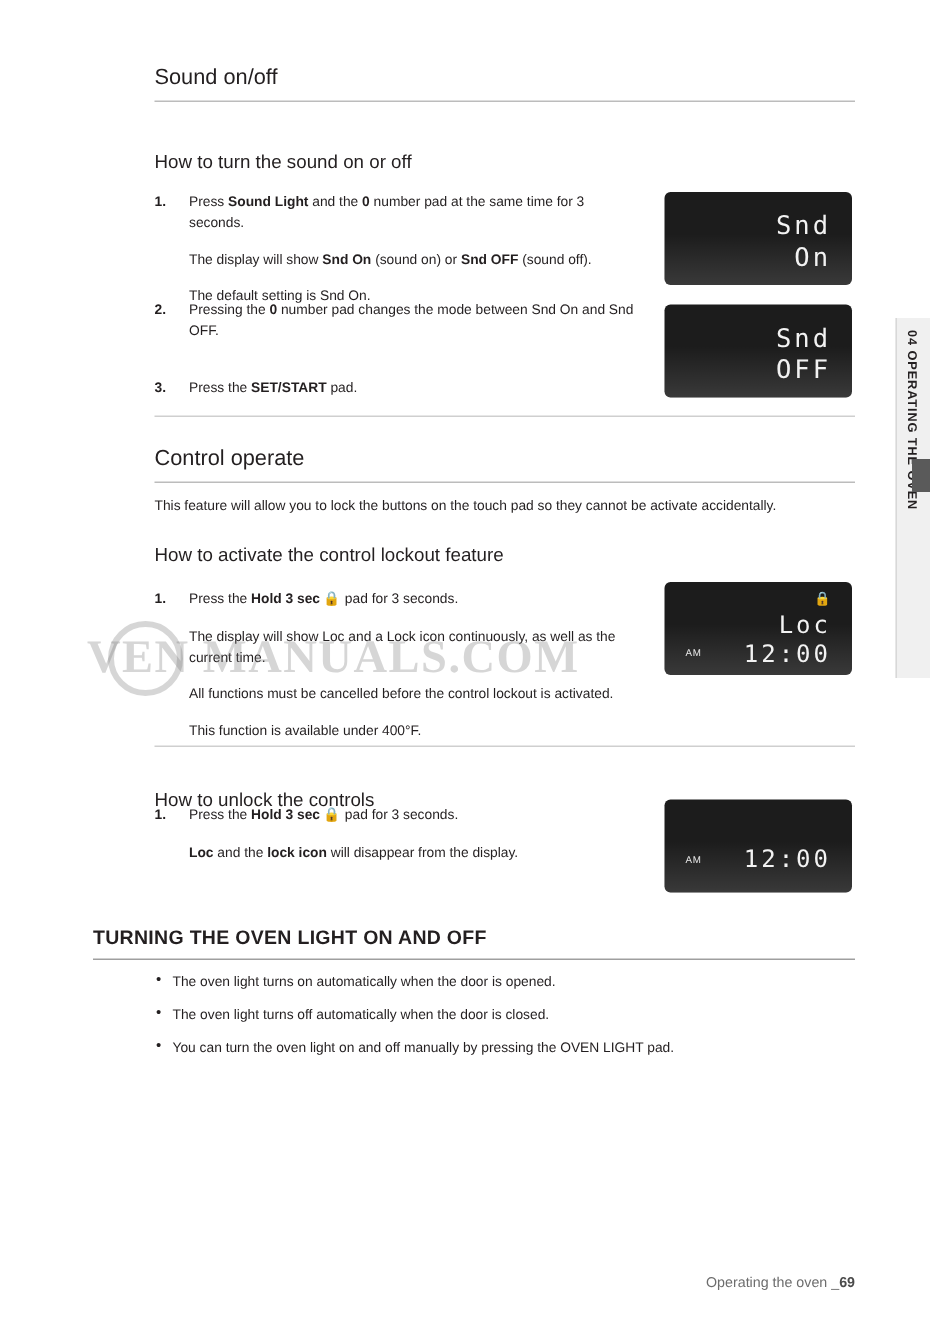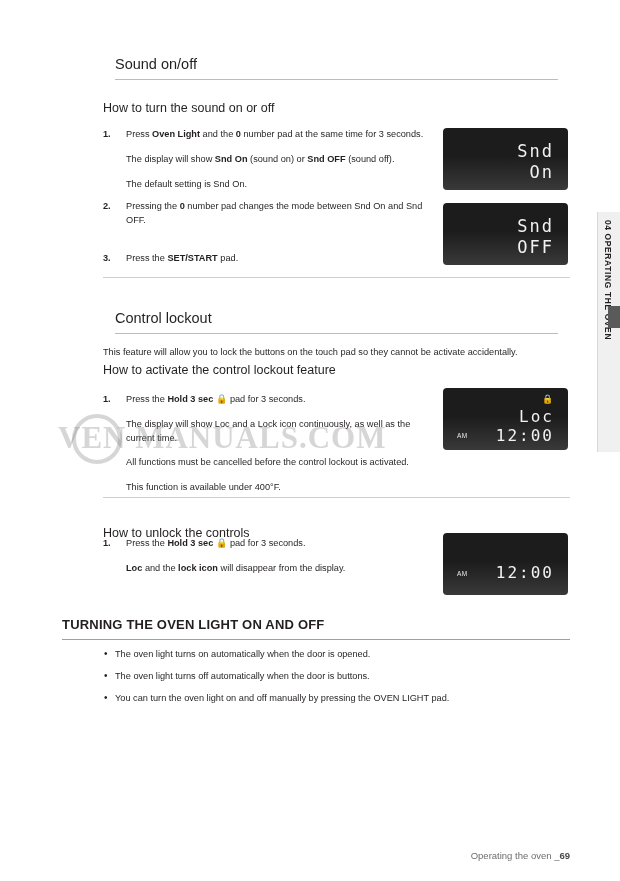--- a/index.html
+++ b/index.html
@@ -62,21 +62,21 @@
   
   .content {
     position: absolute;
     left: 103px;
     top: 44px;
     width: 467px;
   }
   h2.sec-title {
     font-size: 14.5px;
     font-weight: normal;
-    margin: 12px;
+    margin: 0;
     padding: 0 0 7px 0;
     border-bottom: 1px solid #bcbcbc;
     color: #231f20;
   }
   h3.sub-title {
     font-size: 12.5px;
     font-weight: normal;
     margin: 0;
     padding: 0;
     color: #231f20;
@@ -246,21 +246,21 @@
 
   <div class="content" style="top:44px;">
     <h2 class="sec-title">Sound on/off</h2>
   </div>
 
   <h3 class="sub-title" style="position:absolute;left:103px;top:101px;width:467px;">How to turn the sound on or off</h3>
 
   <div class="step" style="position:absolute;left:103px;top:128px;width:325px;">
     <span class="step-num">1.</span>
     <div class="step-body">
-      <div class="line">Press <b>Oven Light</b> and the <b>0</b> number pad at the same time for 3 seconds.</div>
+      <div class="line">Press <b>Sound Light</b> and the <b>0</b> number pad at the same time for 3 seconds.</div>
       <div class="line">The display will show <b>Snd On</b> (sound on) or <b>Snd OFF</b> (sound off).</div>
       <div class="line">The default setting is Snd On.</div>
     </div>
   </div>
 
   <div class="step" style="position:absolute;left:103px;top:200px;width:325px;">
     <span class="step-num">2.</span>
     <div class="step-body">
       <div class="line">Pressing the <b>0</b> number pad changes the mode between Snd On and Snd OFF.</div>
     </div>
@@ -281,21 +281,21 @@
 
   <div class="panel" style="left:443px;top:203px;width:125px;height:62px;">
     <div class="glow"></div>
     <div class="seg" style="top:13px;">Snd</div>
     <div class="seg" style="top:34px;">OFF</div>
   </div>
 
   <div class="rule light" style="top:277px;"></div>
 
   <div class="content" style="top:298px;">
-    <h2 class="sec-title">Control lockout</h2>
+    <h2 class="sec-title">Control operate</h2>
     <p class="intro">This feature will allow you to lock the buttons on the touch pad so they cannot be activate accidentally.</p>
   </div>
 
   <h3 class="sub-title" style="position:absolute;left:103px;top:363px;width:467px;">How to activate the control lockout feature</h3>
 
   <div class="step" style="position:absolute;left:103px;top:393px;width:330px;">
     <span class="step-num">1.</span>
     <div class="step-body">
       <div class="line">Press the <b>Hold 3 sec</b> 🔒 pad for 3 seconds.</div>
       <div class="line">The display will show Loc and a Lock icon continuously, as well as the current time.</div>
@@ -327,21 +327,21 @@
   <div class="panel" style="left:443px;top:533px;width:125px;height:62px;">
     <div class="glow"></div>
     <div class="ampm" style="left:14px;top:37px;">AM</div>
     <div class="seg small" style="top:30px;">12:00</div>
   </div>
 
   <div class="big-head" style="top:617px;">TURNING THE OVEN LIGHT ON AND OFF</div>
 
   <ul class="bullets" style="top:648px;">
     <li>The oven light turns on automatically when the door is opened.</li>
-    <li>The oven light turns off automatically when the door is buttons.</li>
+    <li>The oven light turns off automatically when the door is closed.</li>
     <li>You can turn the oven light on and off manually by pressing the OVEN LIGHT pad.</li>
   </ul>
 
   <div class="wm-ring"></div>
   <div class="watermark">VEN MANUALS.COM</div>
 
   <div class="footer">
     <span>Operating the oven _</span><b>69</b>
   </div>
 

